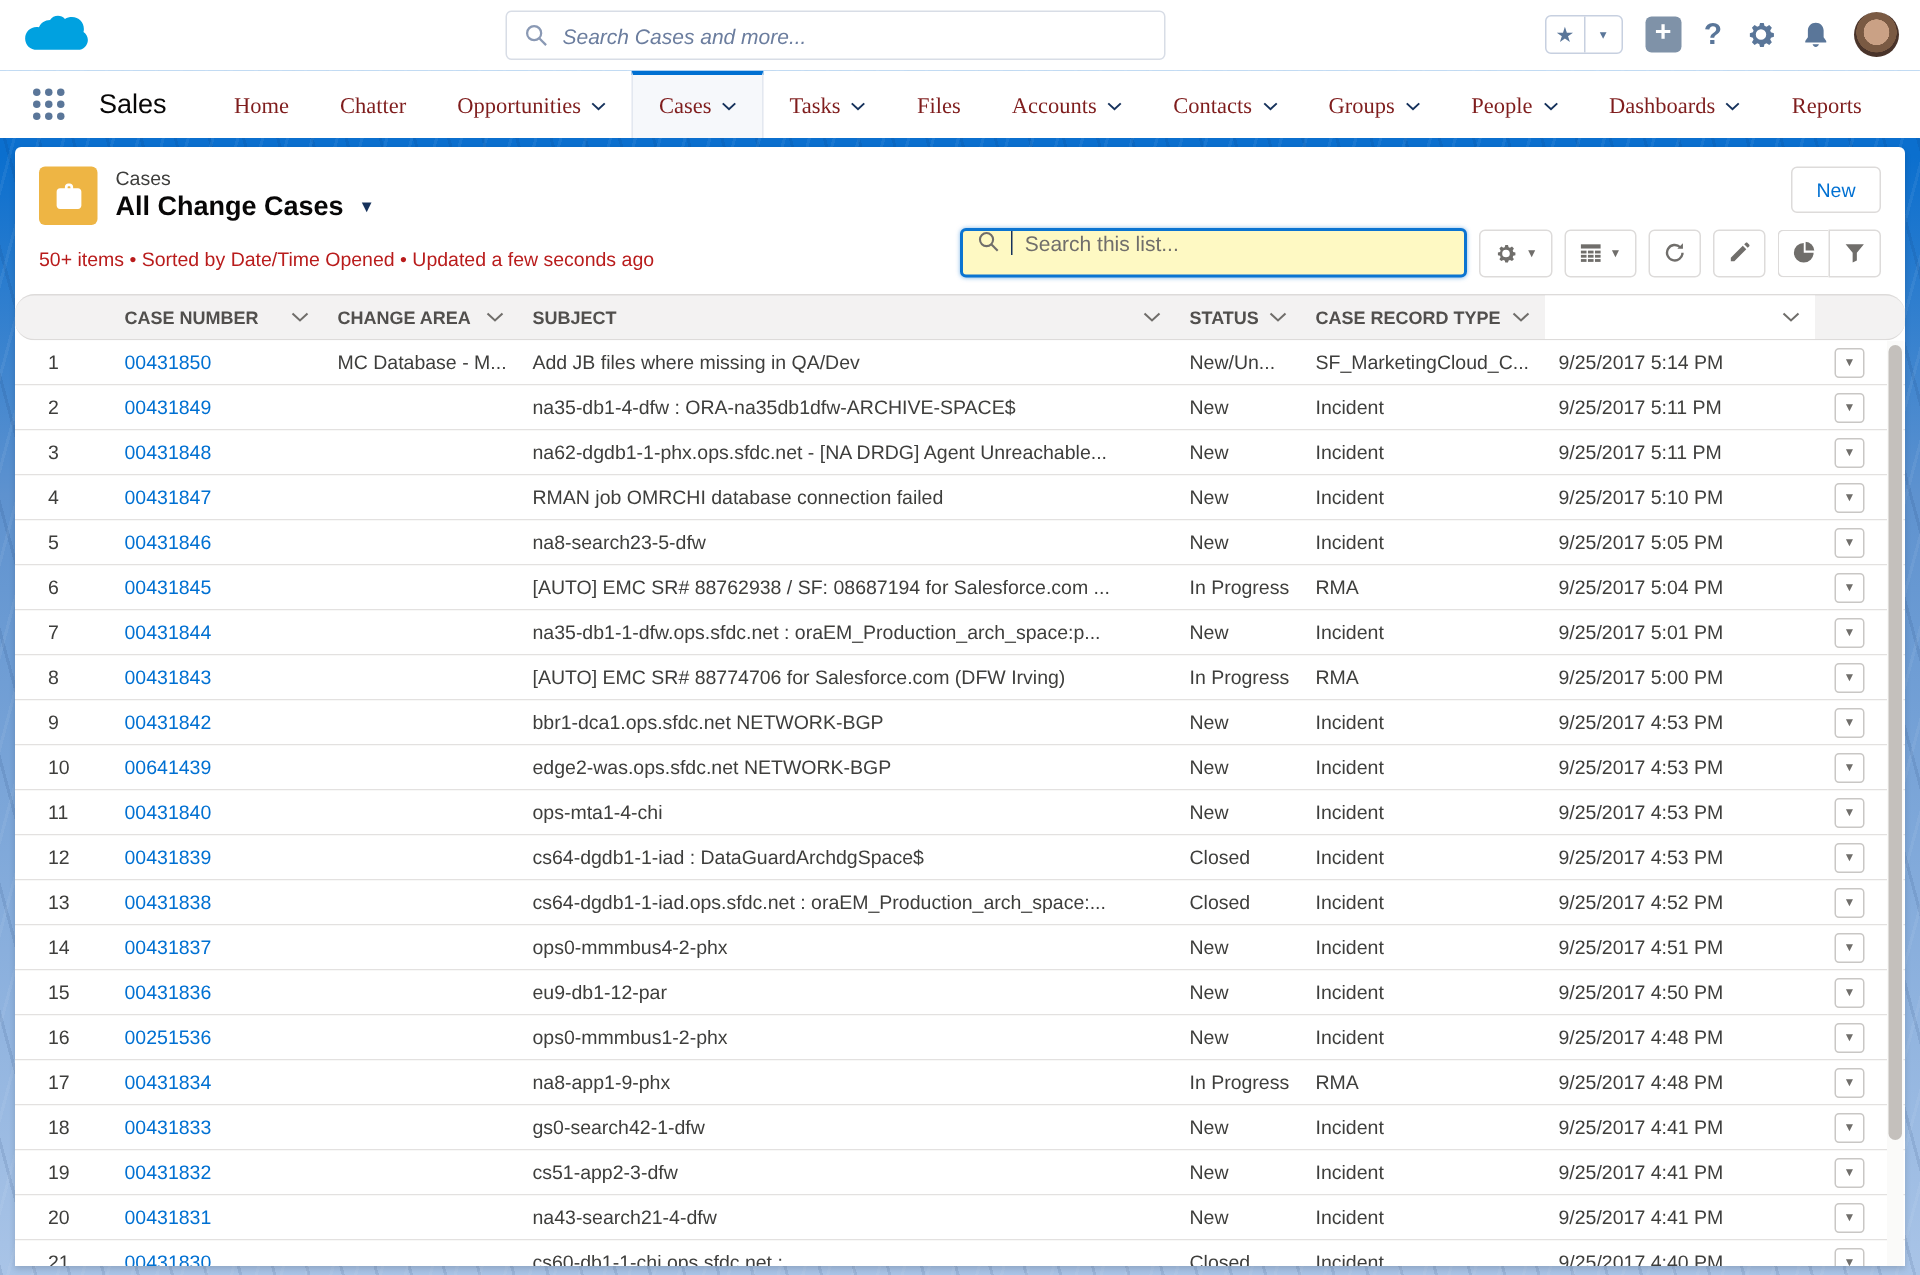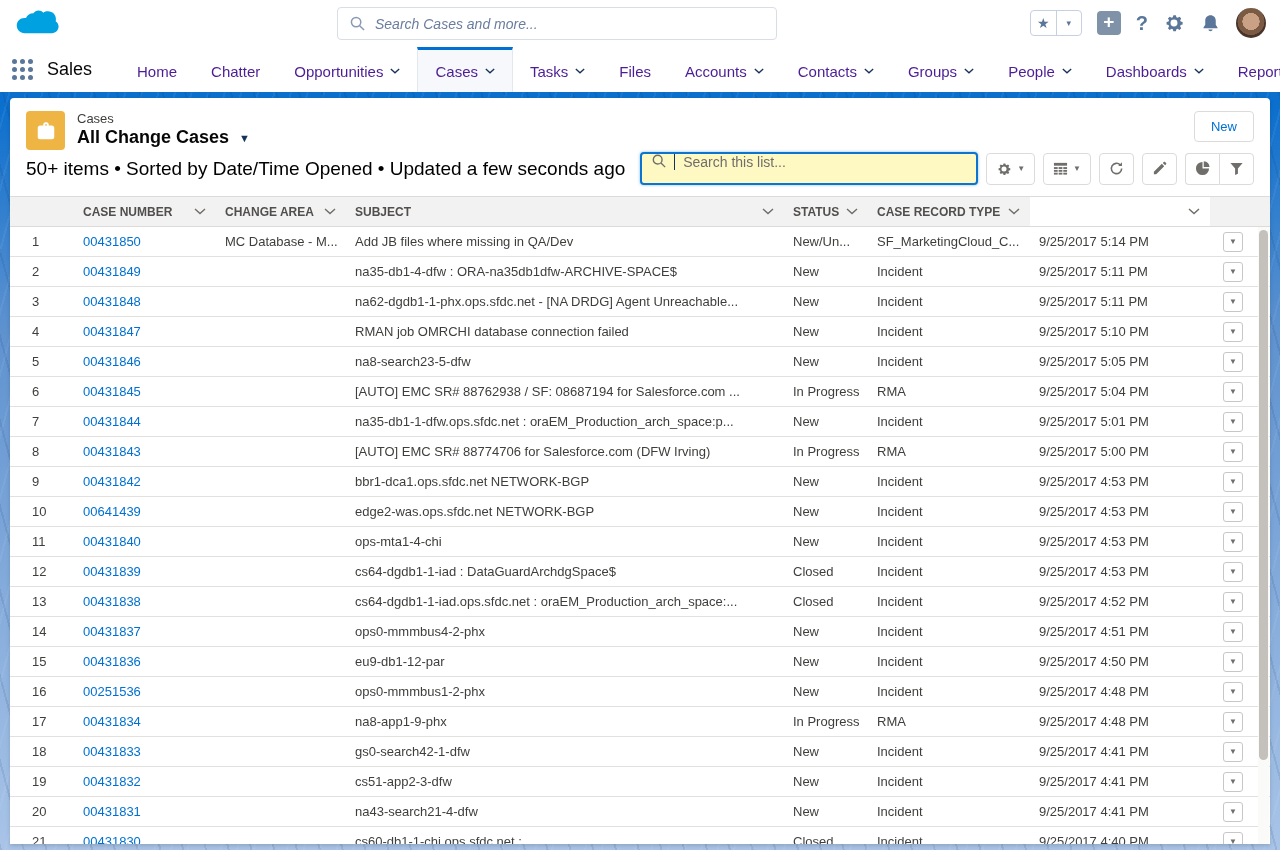--- a/index.html
+++ b/index.html
@@ -28,58 +28,58 @@
   .qmark{ color:#5a7699; font-size:20px; font-weight:700; }
   .avatar{ width:30px; height:30px; border-radius:50%;
     background: radial-gradient(circle at 50% 45%, #caa185 0 38%, #7a5a43 39% 60%, #4a342a 61%); }
   
   .navbar{ height:45px; background:#fff; display:flex; align-items:stretch; padding-left:12px; }
   .waffle{ width:40px; display:flex; align-items:center; justify-content:center; }
   .wgrid{ display:grid; grid-template-columns:repeat(3,5px); grid-gap:3px; }
   .wgrid i{ width:5px; height:5px; border-radius:50%; background:#5a7699; }
   .appname{ display:flex; align-items:center; font-size:18px; color:#080707; padding:0 28px 0 14px; }
   .nav-item{ display:flex; align-items:center; gap:7px; padding:0 17px; font-size:15px;
-    color:#4c1d95; cursor:pointer; border-top:3px solid transparent; }
+    color:#7f1d1d; cursor:pointer; border-top:3px solid transparent;font-family:Liberation Serif, serif; }
   .nav-item.active{ background:#f6f8fb; border-top:3px solid #0070d2;
     border-left:1px solid #e3e8f0; border-right:1px solid #e3e8f0; }
   .chev{ width:10px; height:6px; }
   .chev polyline{ fill:none; stroke:#16325c; stroke-width:1.6; }
   
   .card{ margin:6px 10px 0; background:#fff; border-radius:4px 4px 0 0;
     height:746px; overflow:hidden; box-shadow:0 2px 4px rgba(0,0,0,0.15); position:relative; }
   .card-head{ padding:13px 16px 8px; }
   .head-top{ display:flex; align-items:flex-start; }
   .objicon{ width:39px; height:39px; border-radius:4px; background:#eeb544;
     display:flex; align-items:center; justify-content:center; }
   .titles{ margin-left:12px; }
   .obj-label{ font-size:13px; color:#3e3e3c; }
   .view-name{ font-size:18px; font-weight:700; color:#080707; display:flex; align-items:center; gap:10px; margin-top:1px; }
   .view-name .caret{ font-size:11px; color:#16325c; }
   .newbtn{ margin-left:auto; height:31px; padding:0 16px; background:#fff;
     border:1px solid #dddbda; border-radius:4px; color:#0070d2; font-size:13px; cursor:pointer; }
   .head-bottom{ display:flex; align-items:flex-end; margin-top:2px; }
-  .meta{ font-size:19px; color:#000000; padding-bottom:8px; }
+  .meta{ font-size:13px; color:#b91c1c; padding-bottom:8px; }
   .controls{ margin-left:auto; display:flex; align-items:center; gap:8px; padding-bottom:3px; }
   .lsearch{ width:338px; height:33px; border:2px solid #0b74d1; border-radius:4px;
     display:flex; align-items:flex-start; gap:8px; padding:0 10px; background:#fef9c3;
     box-shadow:0 0 3px rgba(11,116,209,.5); }
   .lsearch .cursorbar{ width:1px; height:16px; background:#16325c; }
   .lsearch .ph{ color:#706e6b; font-size:14px; }
   .icobtn{ height:32px; background:#fff; border:1px solid #dddbda; border-radius:4px;
     display:flex; align-items:center; justify-content:center; gap:5px; padding:0 9px;
     color:#706e6b; cursor:pointer; }
   .icobtn .dcaret{ font-size:8px; color:#706e6b; }
   .btngroup{ display:flex; }
   .btngroup .icobtn{ border-radius:0; border-right-width:0; }
   .btngroup .icobtn:first-child{ border-radius:4px 0 0 4px; }
   .btngroup .icobtn:last-child{ border-radius:0 4px 4px 0; border-right-width:1px; }
   
   :root{ --cols: 64px 142px 130px minmax(0,1fr) 84px 162px 180px 46px 14px; }
   .thead{ display:grid; grid-template-columns:var(--cols); height:31px;
-    background:#f3f2f2; border-top:1px solid #dddbda; border-bottom:1px solid #dddbda; }
+    background:#f3f2f2; border-top:1px solid #dddbda; border-bottom:1px solid #dddbda;border-radius:13px; }
   .th{ display:flex; align-items:center; justify-content:space-between;
     padding:0 10px 0 9px; font-size:12px; font-weight:700; color:#514f4d; cursor:pointer;
     white-space:nowrap; overflow:hidden; }
   .th.sorted{ background:#fff; }
   .th .hchev{ width:12px; height:7px; flex:none; }
   .th .hchev polyline{ fill:none; stroke:#706e6b; stroke-width:1.4; }
   .th .sortwrap{ display:flex; align-items:center; gap:14px;margin-top:39px; }
   .sortarrow{ color:#0070d2; font-size:13px; font-weight:400; }
   .tbody{ position:relative; height:648px; overflow:hidden; }
   .trow{ display:grid; grid-template-columns:var(--cols); height:30px;

